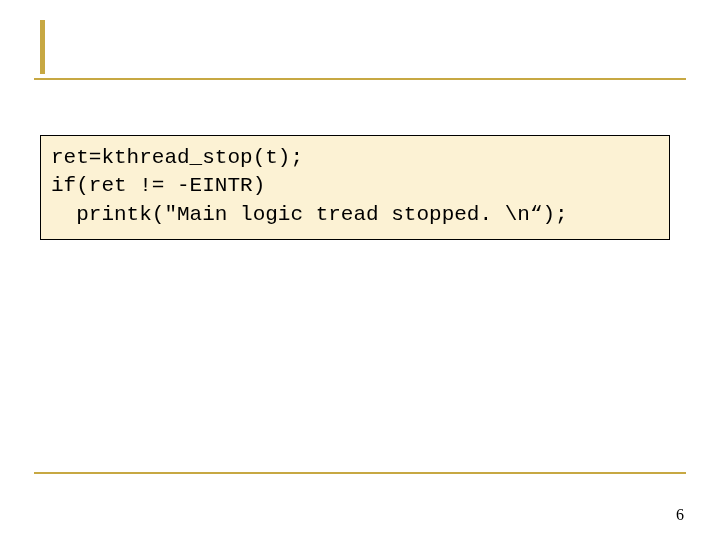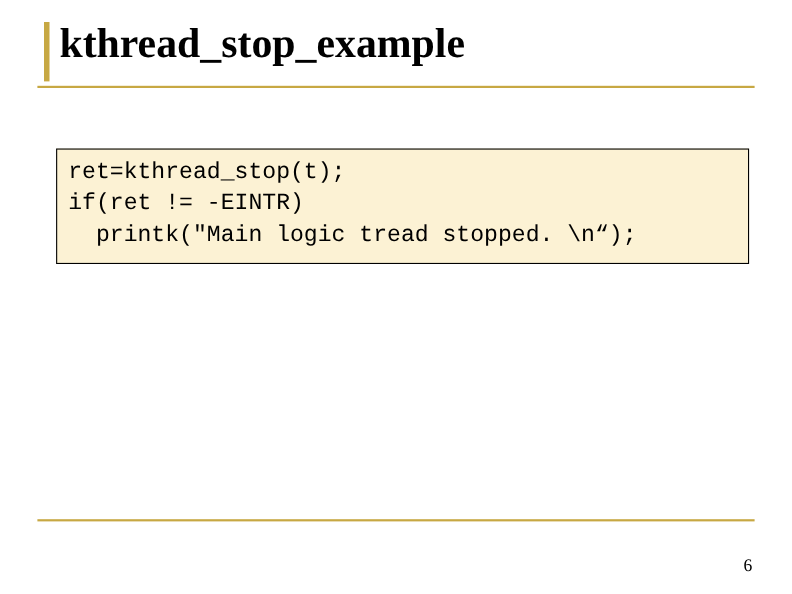--- a/index.html
+++ b/index.html
@@ -46,21 +46,21 @@
   .rule-bottom {
     position: absolute;
     left: 34px;
     right: 34px;
     top: 472px;
     height: 0;
     border-top: 2px solid #c7a843;
   }
   .codebox {
     position: absolute;
-    left: 51px;
+    left: 40px;
     top: 114px;
     width: 630px;
     box-sizing: border-box;
     border: 1px solid #000;
     background: #fcf2d4;
     padding: 8px 10px 10px 10px;
     font-family: "Courier New", Courier, monospace;
     font-size: 21px;
     line-height: 1.35;
     white-space: pre;
@@ -71,21 +71,20 @@
     bottom: 16px;
     font-size: 16px;
     font-family: "Times New Roman", Times, serif;
   }
 </style>
 </head>
 <body>
 
 <div class="slide">
   <div class="accent-bar"></div>
-  <h1 class="title">kthread_stop_example</h1>
   <div class="rule-top"></div>
 
   <pre class="codebox"><span>ret=kthread_stop(t);</span>
 <span>if(ret != -EINTR)</span>
 <span>  printk("Main logic tread stopped. \n“);</span></pre>
 
   <div class="rule-bottom"></div>
   <div class="pagenum">6</div>
 </div>
 

